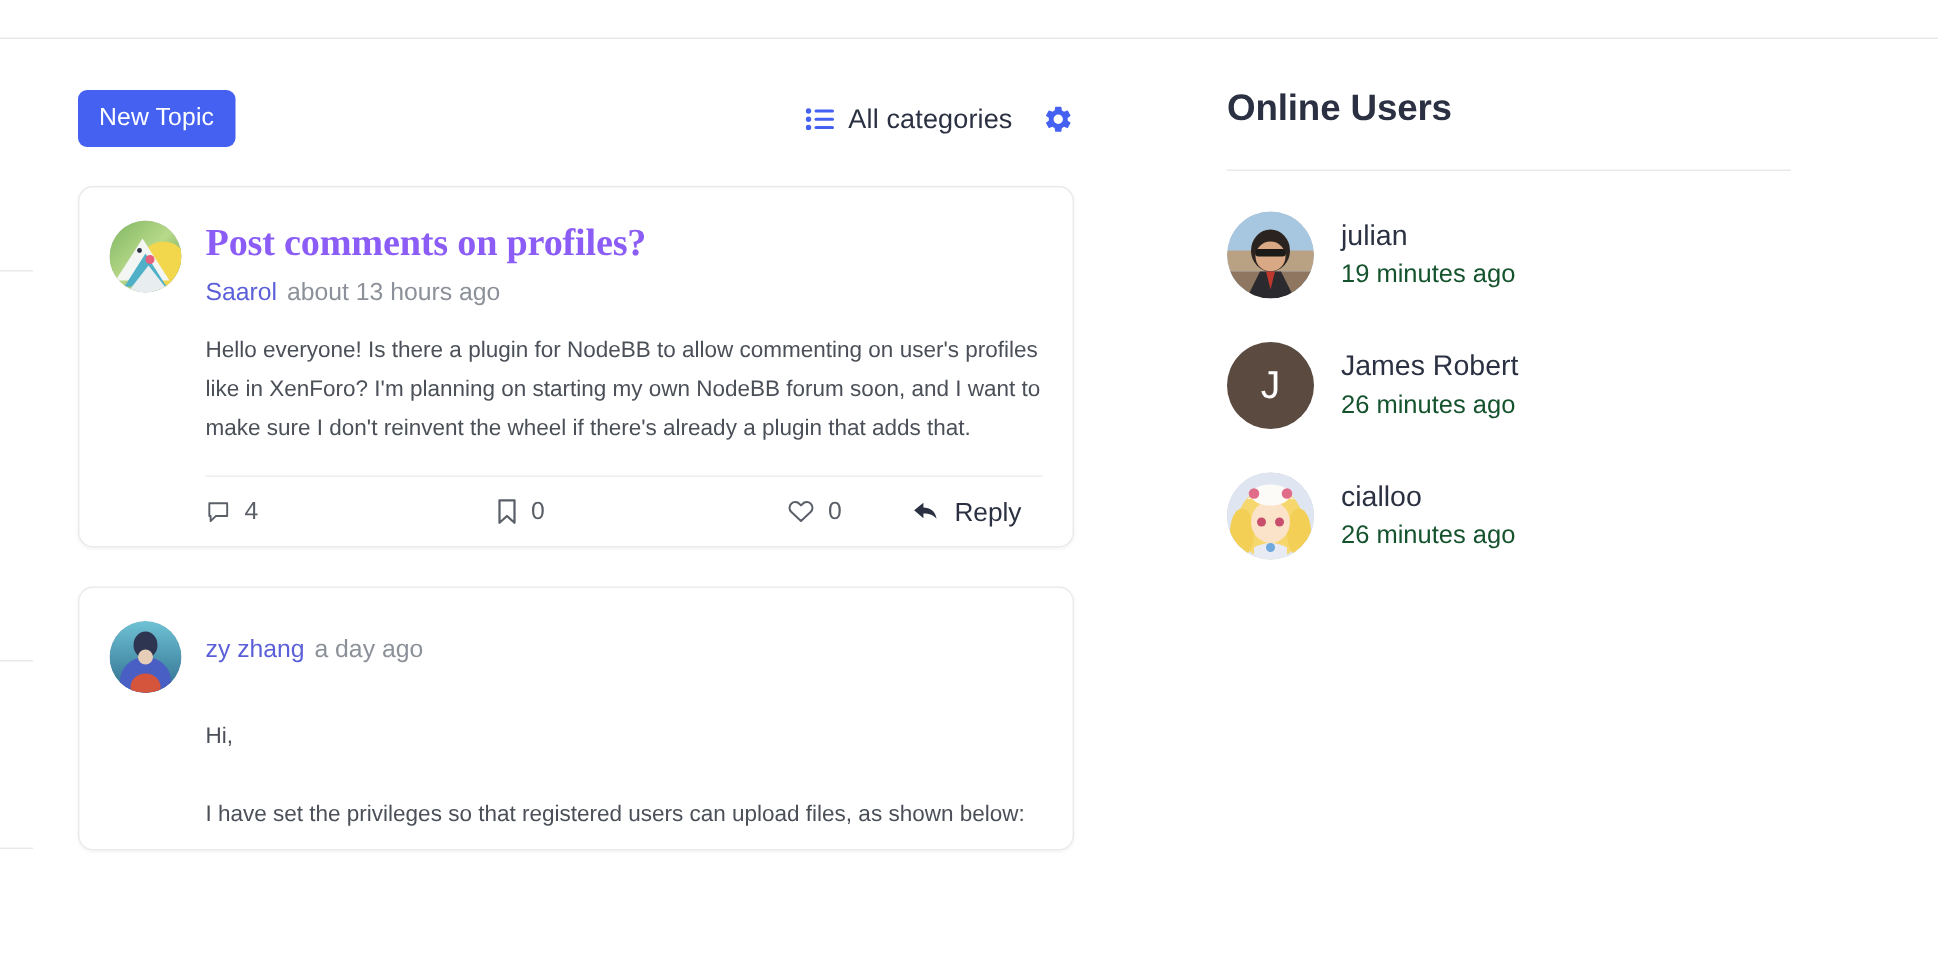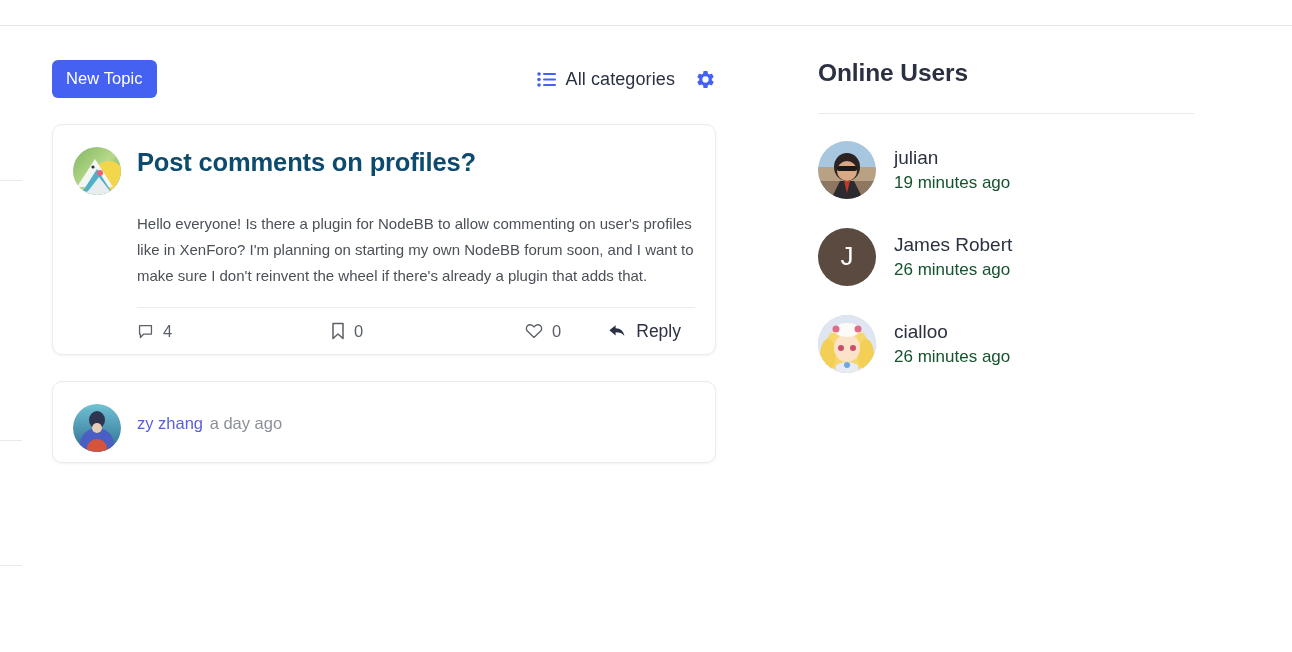--- a/index.html
+++ b/index.html
@@ -125,22 +125,23 @@
     background: #cfd3da;
   }
   .avatar svg { display: block; width: 48px; height: 48px; }
 
   .head-text { flex: 1 1 auto; min-width: 0; padding-top: 1px; }
 
   .topic-title {
     font-size: 25.5px;
     line-height: 1.12;
     font-weight: 700;
-    color: #0c4a6e;
+    color: #8b5cf6;
     letter-spacing: -0.15px;
+    font-family: Liberation Serif, serif;
   }
 
   .meta {
     margin-top: 9px;
     font-size: 16.5px;
     line-height: 1.2;
   }
   .meta .author {
     color: #5b5fd8;
     text-decoration: none;
@@ -297,20 +298,24 @@
               <path d="M4 40 L22 12 L40 40 Z" fill="#f4f6f3"></path>
               <path d="M10 44 L24 22 L38 44 Z" fill="#4fb0c8"></path>
               <path d="M12 48 L26 30 L40 48 Z" fill="#e8eef0"></path>
               <circle cx="27" cy="26" r="3" fill="#e9607a"></circle>
               <circle cx="20" cy="20" r="1.6" fill="#2b3142"></circle>
             </g>
           </svg>
         </div>
         <div class="head-text">
           <div class="topic-title">Post comments on profiles?</div>
+          <div class="meta">
+            <span class="author">Saarol</span>
+            <span class="when">about 13 hours ago</span>
+          </div>
         </div>
       </div>
 
       <div class="post-body">
         <p>Hello everyone! Is there a plugin for NodeBB to allow commenting on user's profiles like in XenForo? I'm planning on starting my own NodeBB forum soon, and I want to make sure I don't reinvent the wheel if there's already a plugin that adds that.</p>
       </div>
 
       <div class="card-rule"></div>
 
       <div class="actions">
@@ -375,20 +380,24 @@
           </svg>
         </div>
         <div class="head-text">
           <div class="meta">
             <span class="author">zy zhang</span>
             <span class="when">a day ago</span>
           </div>
         </div>
       </div>
 
+      <div class="post-body">
+        <p>Hi,</p>
+        <p>I have set the privileges so that registered users can upload files, as shown below:</p>
+      </div>
     </div>
 
   </div>
 
   <div class="sidebar">
     <div class="sidebar-title">Online Users</div>
     <div class="sidebar-rule"></div>
 
     <div class="online-list">
 

